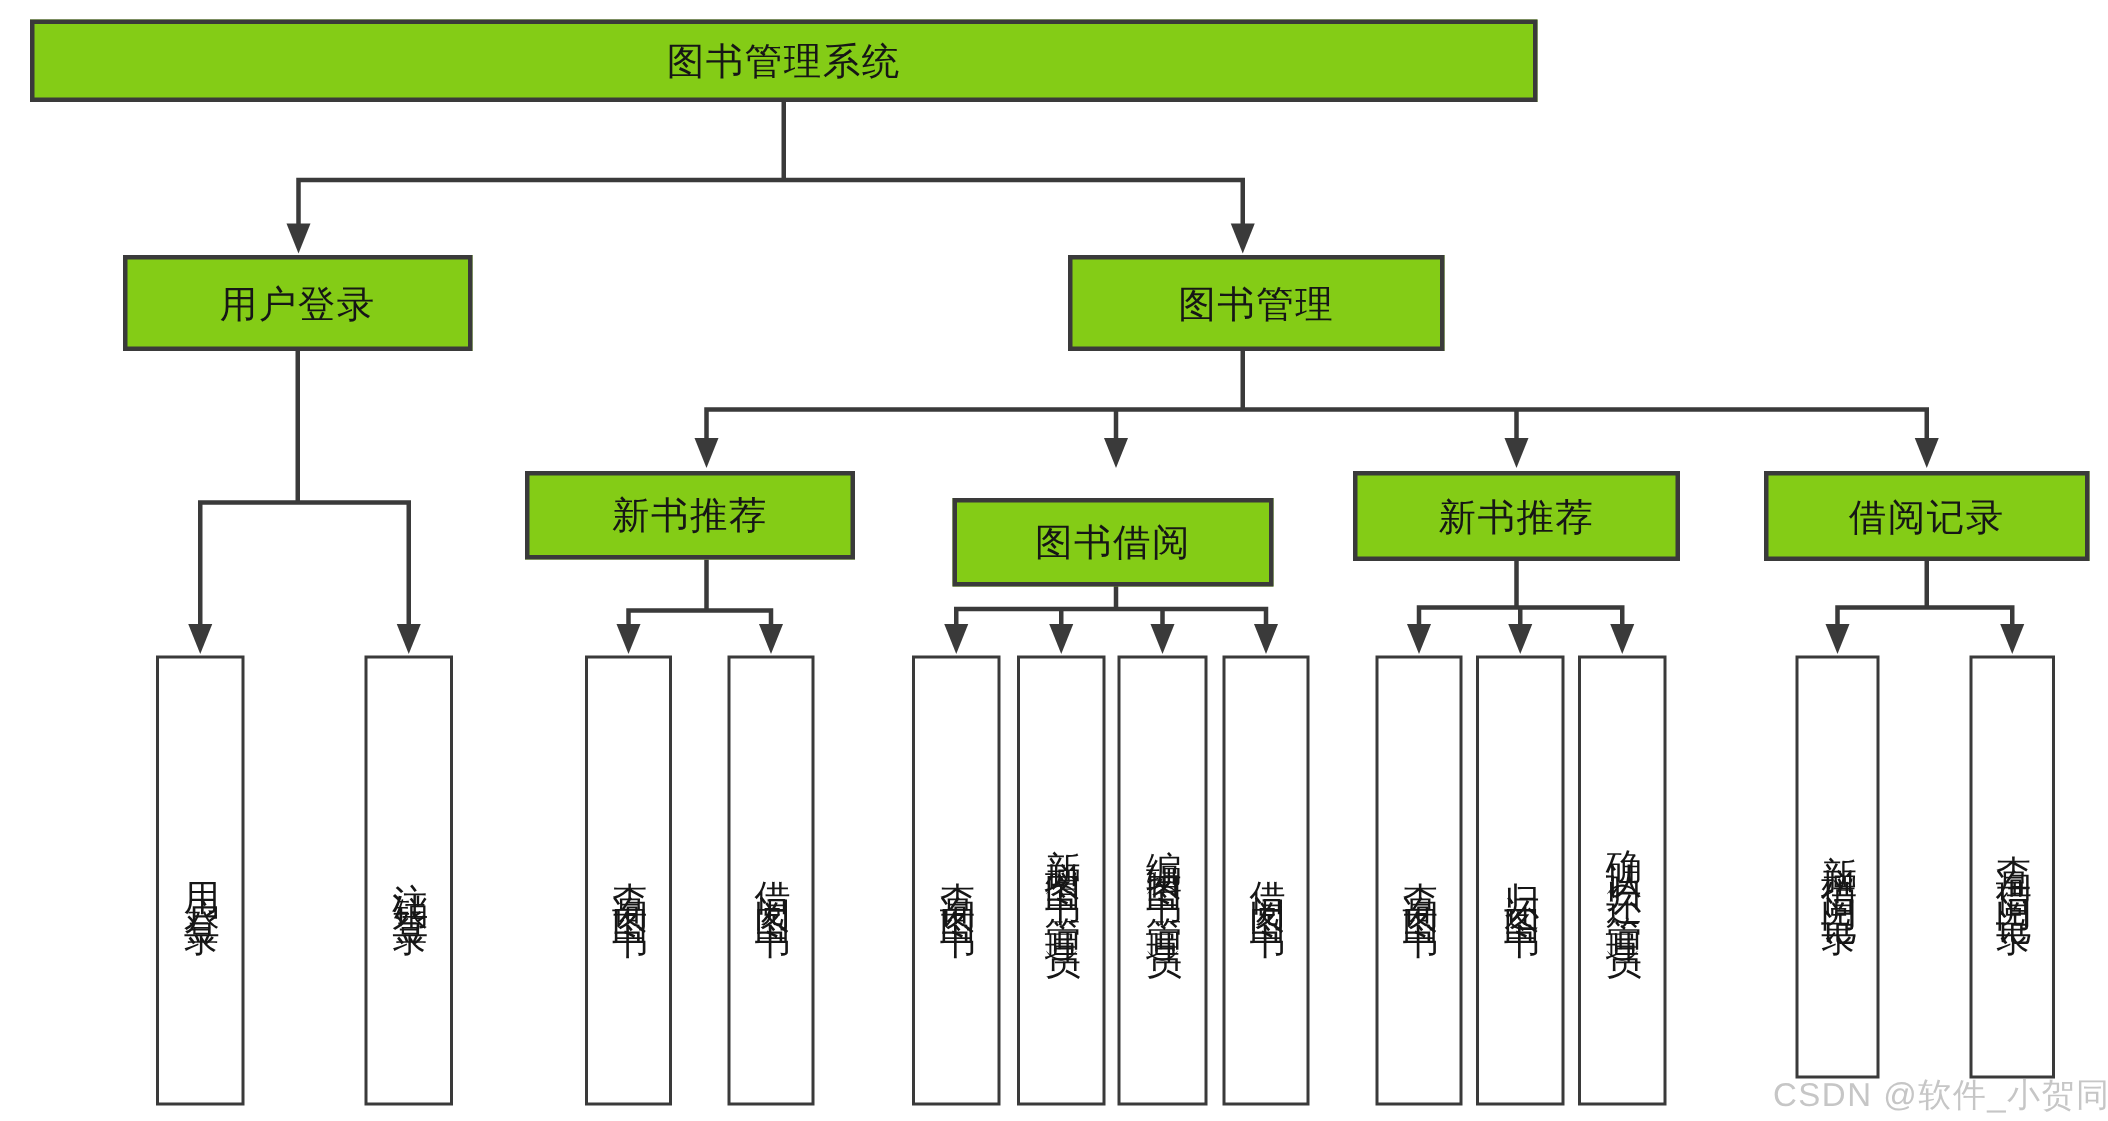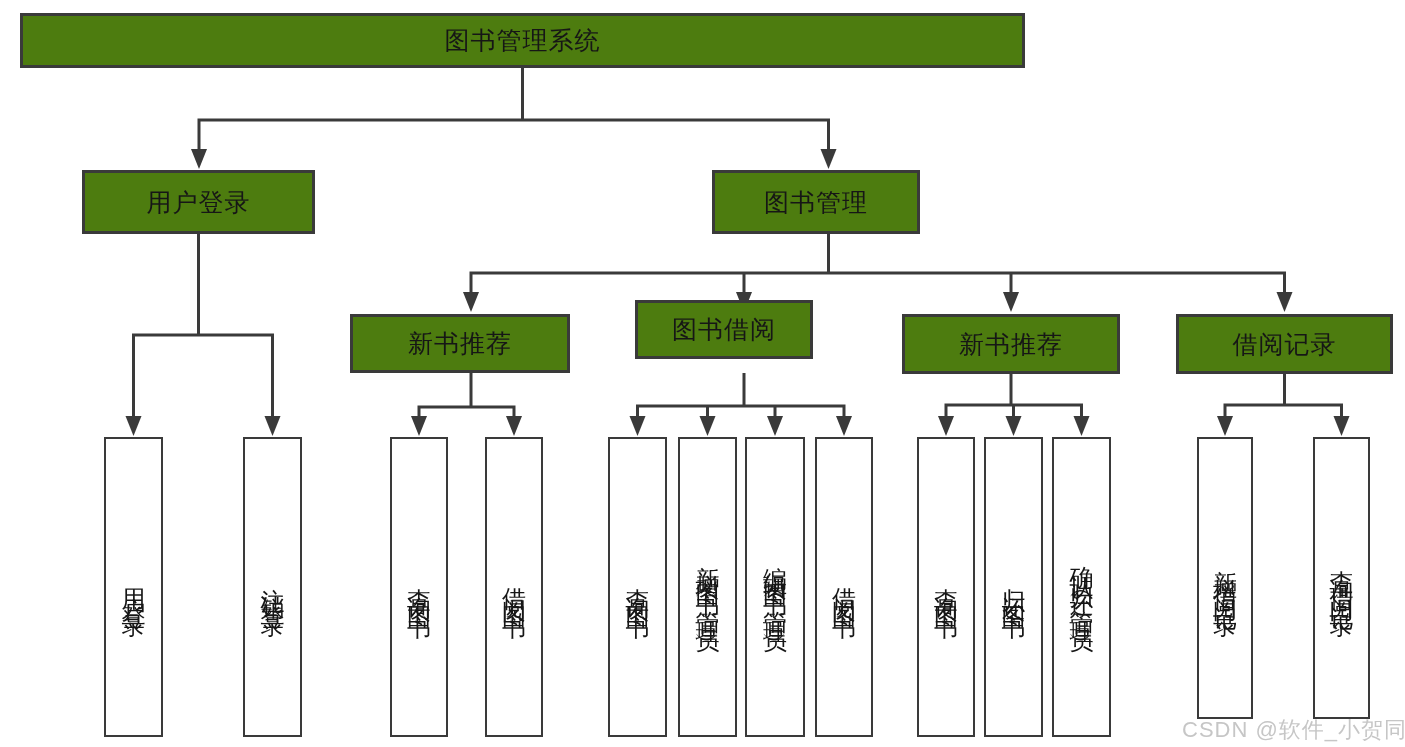--- a/index.html
+++ b/index.html
@@ -1,21 +1,21 @@
 <!DOCTYPE html>
 <html><head>
 <meta charset="utf-8">
 <style>
   html,body{margin:0;padding:0;background:#ffffff;}
   .stage{
     position:relative;width:1405px;height:747px;background:#ffffff;
     font-family:"Liberation Sans","DejaVu Sans",sans-serif;overflow:hidden;
   }
   .hbox{
-    position:absolute;box-sizing:border-box;background:#4d7c0f;
+    position:absolute;box-sizing:border-box;background:#84cc16;
     border:3px solid #3a3a3a;display:flex;align-items:center;justify-content:center;
     font-size:25px;color:#161616;letter-spacing:1px;z-index:2;
   }
   .vbox{
     position:absolute;box-sizing:border-box;background:#ffffff;
     border:2px solid #3a3a3a;display:flex;align-items:center;justify-content:center;
     writing-mode:vertical-rl;text-orientation:mixed;
     font-size:24px;letter-spacing:9px;color:#161616;z-index:2;line-height:1;
   }
   .connectors{position:absolute;left:0;top:0;z-index:1;}
@@ -58,24 +58,24 @@
       <polygon points="1005.5,416 1021.5,416 1013.5,436"></polygon>
       <polygon points="1073.5,416 1089.5,416 1081.5,436"></polygon>
       <polygon points="1217,416 1233,416 1225,436"></polygon>
       <polygon points="1333.5,416 1349.5,416 1341.5,436"></polygon>
     </g>
   </svg>
 
   <div class="hbox" style="left:20px;top:13px;width:1005px;height:55px">图书管理系统</div>
 
   <div class="hbox" style="left:82px;top:170px;width:233px;height:64px">用户登录</div>
-  <div class="hbox" style="left:712px;top:170px;width:208px;height:64px">图书管理</div>
+  <div class="hbox" style="left:712px;top:170px;width:251px;height:64px">图书管理</div>
 
   <div class="hbox" style="left:350px;top:314px;width:220px;height:59px">新书推荐</div>
-  <div class="hbox" style="left:635px;top:300px;width:178px;height:59px">图书借阅</div>
+  <div class="hbox" style="left:635px;top:332px;width:214px;height:59px">图书借阅</div>
   <div class="hbox" style="left:902px;top:314px;width:218px;height:60px">新书推荐</div>
   <div class="hbox" style="left:1176px;top:314px;width:217px;height:60px">借阅记录</div>
 
   <div class="vbox" style="left:104px;top:437px;width:59px;height:300px">用户登录</div>
   <div class="vbox" style="left:243px;top:437px;width:59px;height:300px">注销登录</div>
 
   <div class="vbox" style="left:390px;top:437px;width:58px;height:300px">查询图书</div>
   <div class="vbox" style="left:485px;top:437px;width:58px;height:300px">借阅图书</div>
 
   <div class="vbox" style="left:608px;top:437px;width:59px;height:300px">查询图书</div>

